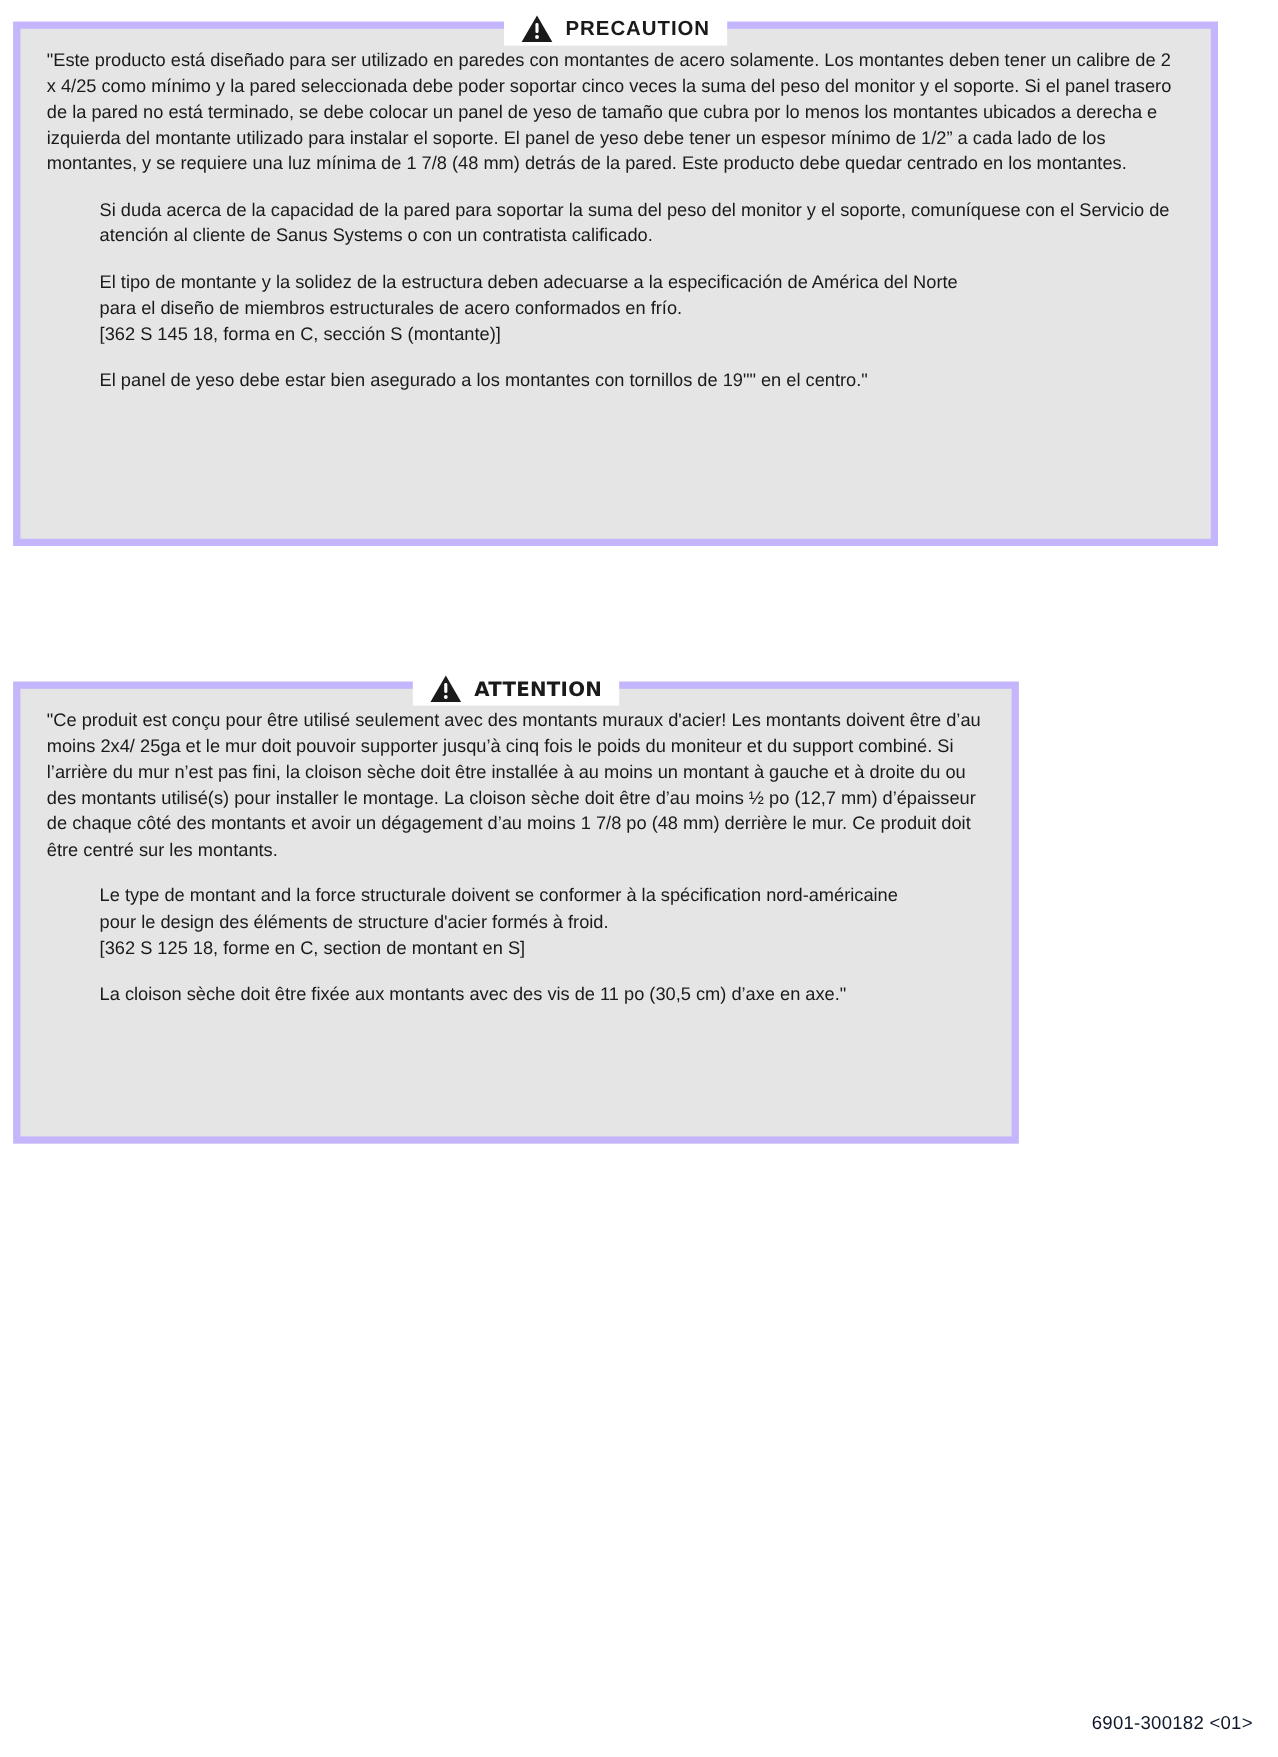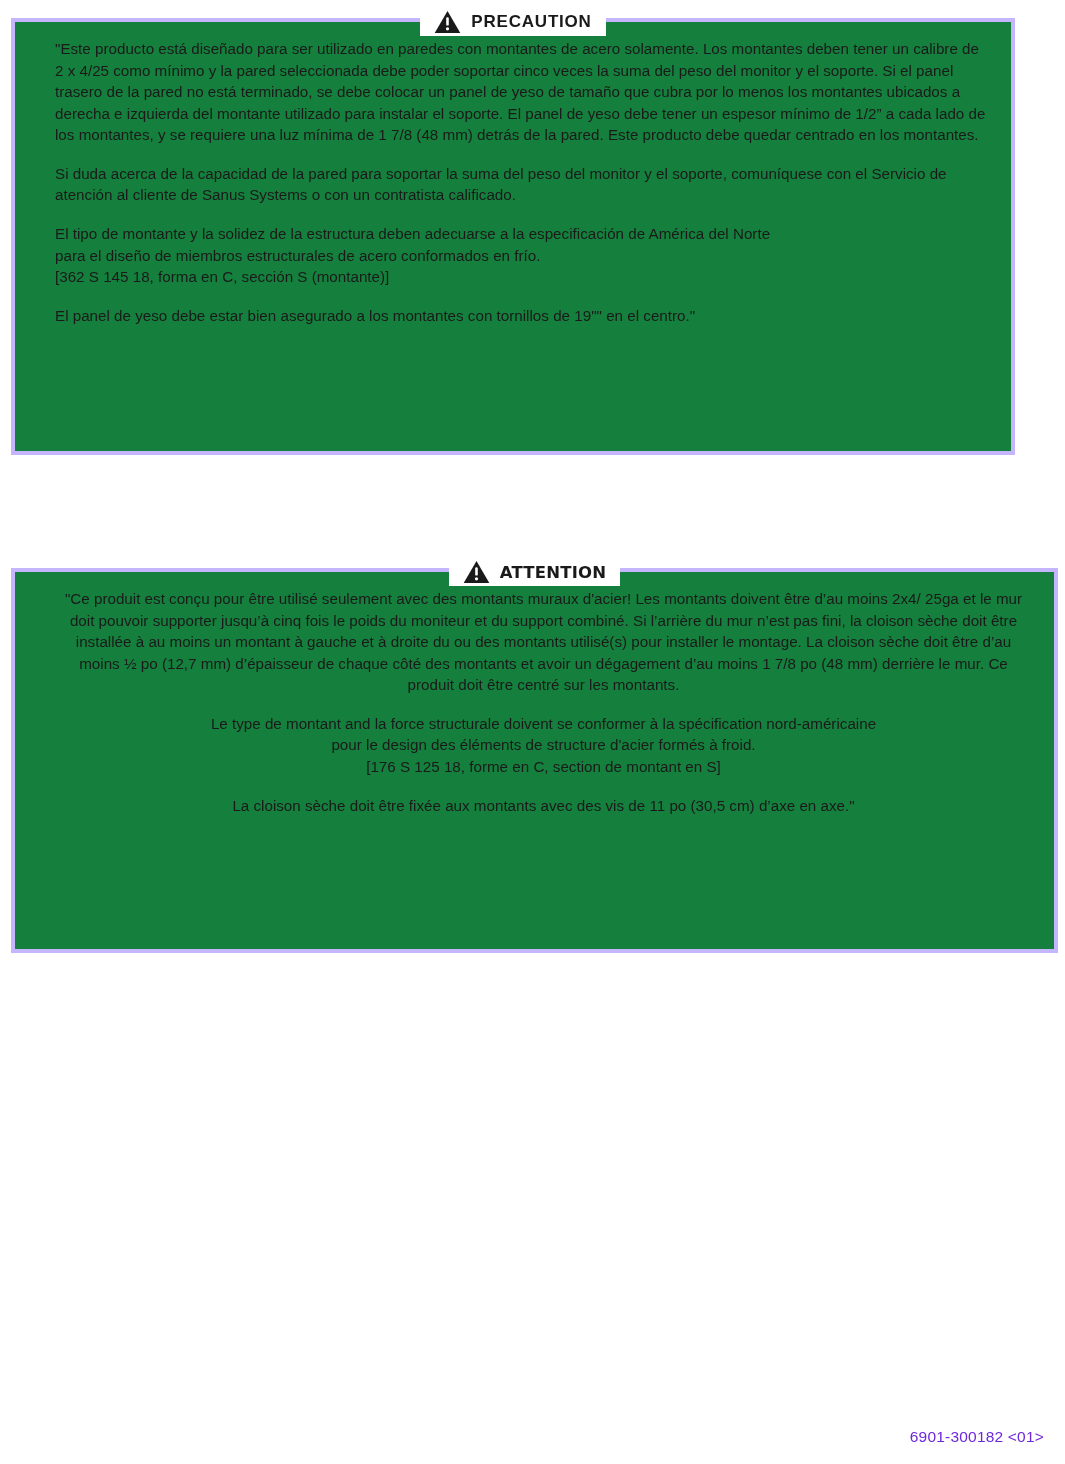--- a/index.html
+++ b/index.html
@@ -18,23 +18,22 @@
 
   .page {
     position: absolute;
     inset: 0;
   }
 
   
   .warn-panel {
     position: absolute;
     box-sizing: border-box;
-    border: 4px solid #c4b5fd;
-    background: #15803d;
-    padding-left: 18px;
+    border: 6px solid #c4b5fd;
+    background: #e5e5e5;
   }
   .warn-panel .panel-body {
     padding: 16px 22px 18px 22px;
   }
 
   
   .panel-header {
     position: absolute;
     top: -14px;
     left: 0;
@@ -78,44 +77,44 @@
   
   .para {
     font-size: 15.2px;
     line-height: 1.42;
     margin: 0;
     white-space: pre-line;
     color: #1a1a1a;
   }
   .para + .para {
     margin-top: 17px;
+    margin-left: 44px;
   }
 
   
   #panel-precaution {
     left: 11px;
     top: 18px;
     width: 1004px;
     height: 437px;
   }
   #panel-attention {
     left: 11px;
     top: 568px;
-    width: 1047px;
+    width: 838px;
     height: 385px;
-    text-align: center;
   }
 
   .footer-code {
     position: absolute;
     right: 21px;
     bottom: 18px;
     font-size: 15.5px;
     letter-spacing: 0.2px;
-    color: #6d28d9;
+    color: #0f172a;
   }
 </style>
 </head>
 <body>
 
 <div class="page">
 
   <section class="warn-panel" id="panel-precaution">
 
     <div class="panel-header">
@@ -153,20 +152,20 @@
           </svg>
         </span>
         <span class="panel-title attention">ATTENTION</span>
       </div>
     </div>
 
     <div class="panel-body">
       <p class="para">"Ce produit est conçu pour être utilisé seulement avec des montants muraux d'acier! Les montants doivent être d’au moins 2x4/ 25ga et le mur doit pouvoir supporter jusqu’à cinq fois le poids du moniteur et du support combiné. Si l’arrière du mur n’est pas fini, la cloison sèche doit être installée à au moins un montant à gauche et à droite du ou des montants utilisé(s) pour installer le montage.  La cloison sèche doit être d’au moins ½ po (12,7 mm) d’épaisseur de chaque côté des montants et avoir un dégagement d’au moins 1 7/8 po (48 mm) derrière le mur. Ce produit doit être centré sur les montants.</p>
       <p class="para">Le type de montant and la force structurale doivent se conformer à la spécification nord-américaine
 pour le design des éléments de structure d'acier formés à froid.
-[176 S 125 18, forme en C, section de montant en S]</p>
+[362 S 125 18, forme en C, section de montant en S]</p>
       <p class="para">La cloison sèche doit être fixée aux montants avec des vis de 11 po (30,5 cm) d’axe en axe."</p>
     </div>
   </section>
 
   <div class="footer-code">6901-300182 &lt;01&gt;</div>
 
 </div>
 
 </body></html>

